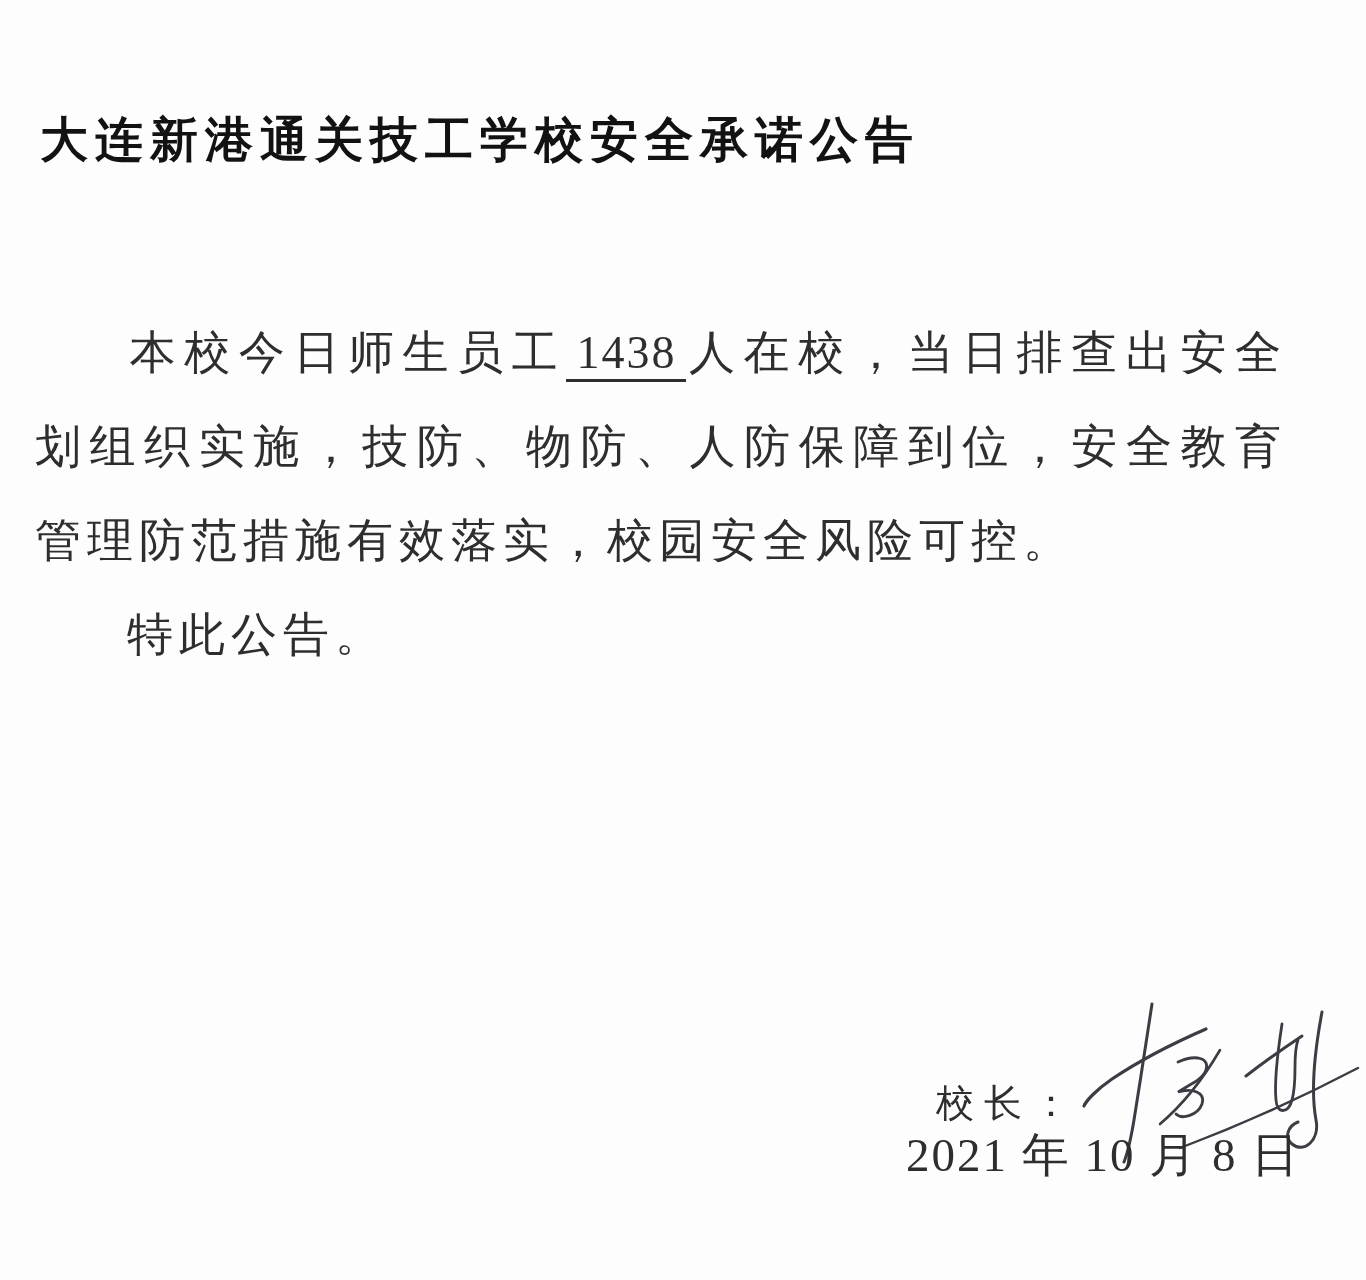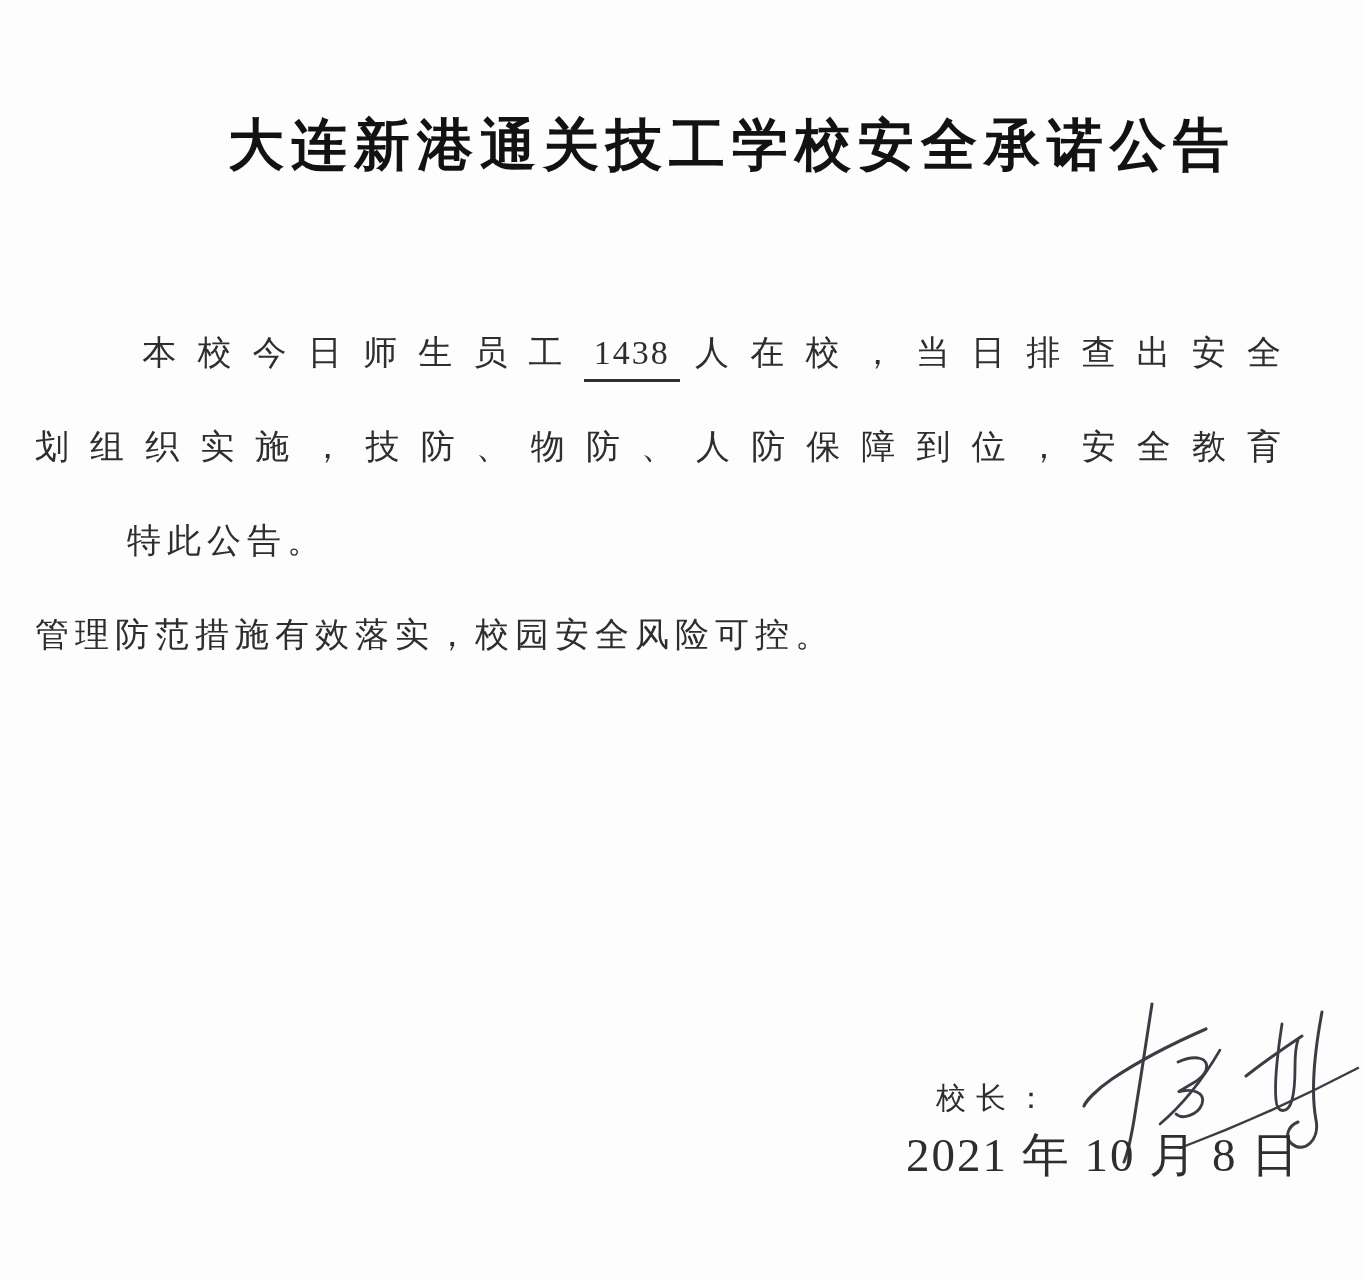--- a/index.html
+++ b/index.html
@@ -15,36 +15,36 @@
     font-family: "Liberation Serif", "DejaVu Serif", serif;
   }
 
   
   .doc-title {
     position: absolute;
     top: 108px;
     left: 40px;
     right: 130px;
     margin: 0;
-    text-align: right;
+    text-align: left;
     font-family: "Liberation Sans", "DejaVu Sans", sans-serif;
     font-weight: bold;
-    font-size: 56px;
+    font-size: 48px;
     letter-spacing: 7px;
     color: #121212;
     white-space: nowrap;
   }
 
   
   .doc-body {
     position: absolute;
     top: 306px;
     left: 35px;
     width: 1252px;
-    font-size: 34px;
+    font-size: 46px;
     line-height: 94px;
     letter-spacing: 6px;
     color: #2e2e2e;
   }
   .line { height: 94px; white-space: nowrap; }
   .jline {
     text-align: justify;
     text-align-last: justify;
     white-space: normal;
   }
@@ -55,21 +55,21 @@
     letter-spacing: 2px;
     border-bottom: 3px solid #2e2e2e;
     line-height: 52px;
   }
 
   
   .sign-label {
     position: absolute;
     top: 1078px;
     left: 936px;
-    font-size: 30px;
+    font-size: 38px;
     letter-spacing: 10px;
     color: #2e2e2e;
     white-space: nowrap;
   }
   .signature-svg {
     position: absolute;
     left: 1078px;
     top: 1002px;
     width: 285px;
     height: 168px;
@@ -93,23 +93,23 @@
 
   <h1 class="doc-title">大连新港通关技工学校安全承诺公告</h1>
 
   <div class="doc-body">
 
     <div class="line jline"><span class="indent"></span><span>本校今日师生员工</span><span class="num">1438</span><span>人在校，当日排查出安全</span></div>
 
 
     <div class="line jline"><span>划组织实施，技防、物防、人防保障到位，安全教育</span></div>
 
+    <div class="line"><span>管理防范措施有效落实，校园安全风险可控。</span></div>
+
     <div class="line"><span class="indent"></span><span>特此公告。</span></div>
-
-    <div class="line"><span>管理防范措施有效落实，校园安全风险可控。</span></div>
 
   </div>
 
   <div class="sign-label">校长：</div>
 
   <svg class="signature-svg" viewBox="0 0 285 168" fill="none" xmlns="http://www.w3.org/2000/svg">
 
     <path d="M6,104 C8,99 18,88 34,77 C64,57 98,40 128,27" stroke="#3c3c44" stroke-width="3.2" stroke-linecap="round"></path>
 
     <path d="M74,2 C70,30 62,80 56,118 C53,136 50,150 46,160" stroke="#3c3c44" stroke-width="3" stroke-linecap="round"></path>

